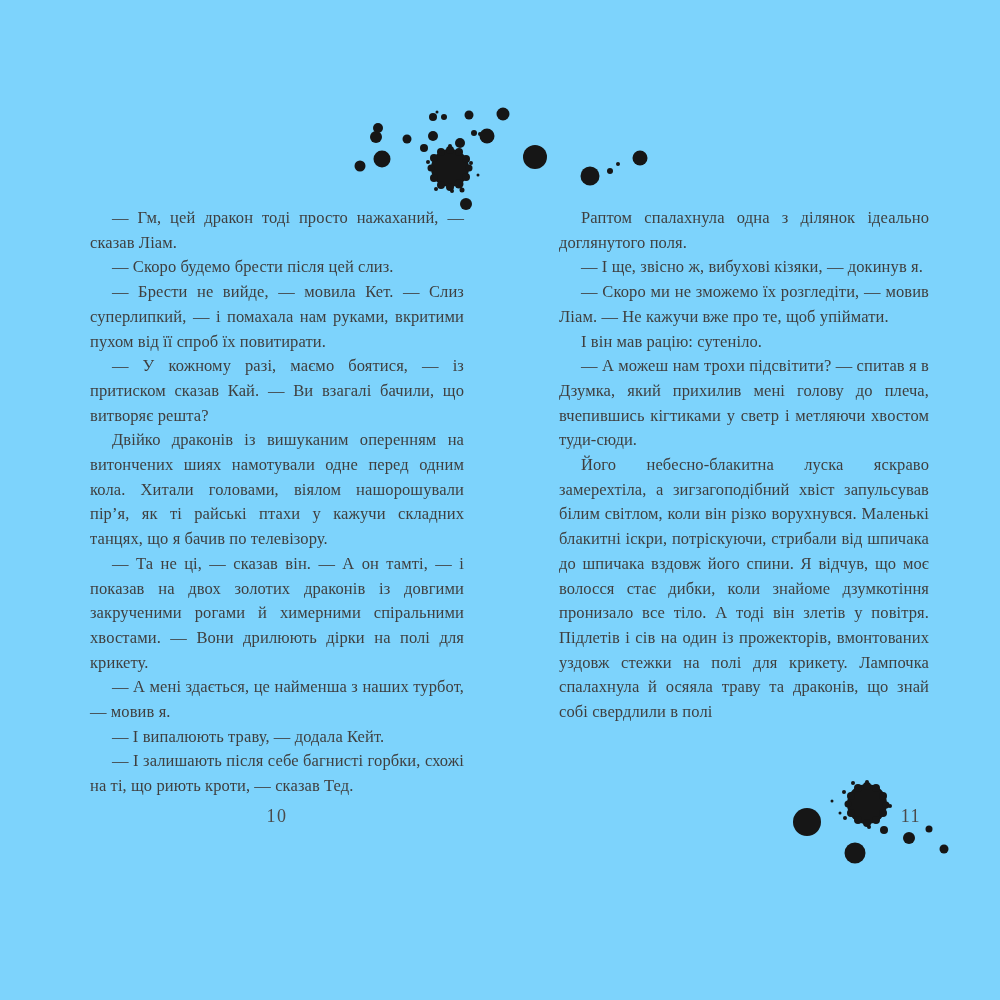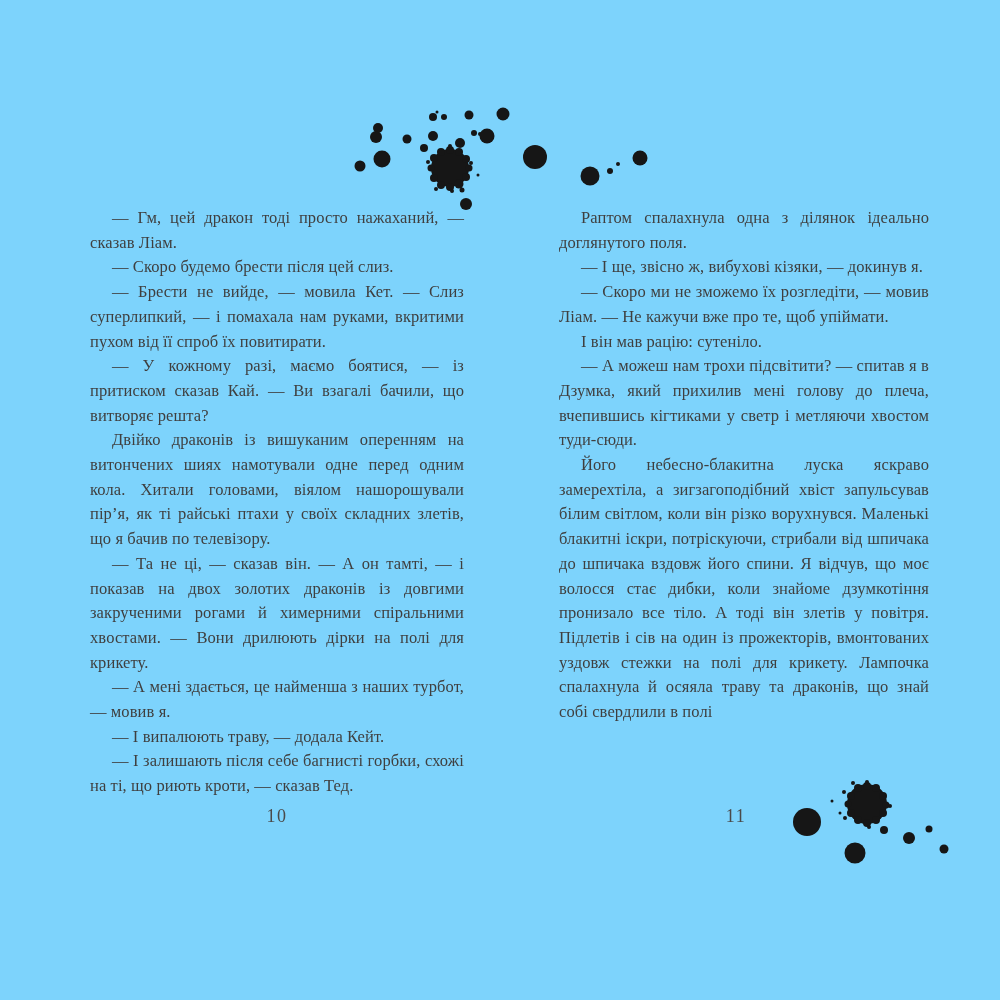--- a/index.html
+++ b/index.html
@@ -41,21 +41,21 @@
   }
   .page-num {
     position: absolute;
     top: 806px;
     text-align: center;
     font-size: 18px;
     color: #4a4a4a;
     letter-spacing: 1.5px;
   }
   .page-num.left  { left: 90px;  width: 374px; }
-  .page-num.right { left: 551px; width: 370px; }
+  .page-num.right { left: 551px; width: 370px; text-align: right; }
 </style>
 </head>
 <body>
 
 <div class="spread" style="background: #7dd3fc;">
 
   <svg class="splatter-svg" id="splatter-svg" viewBox="0 0 1000 1000">
       <circle cx="433" cy="117" r="4" fill="#161616"></circle>
       <circle cx="444" cy="117" r="3" fill="#161616"></circle>
       <circle cx="437" cy="112" r="1.5" fill="#161616"></circle>
@@ -125,21 +125,21 @@
       <circle cx="909" cy="838" r="6" fill="#161616"></circle>
       <circle cx="929" cy="829" r="3.5" fill="#161616"></circle>
       <circle cx="944" cy="849" r="4.5" fill="#161616"></circle>
     </svg>
 
   <div class="text-block left" id="left-text" style="color: rgb(63, 63, 63);">
       <p>— Гм, цей дракон тоді просто нажаханий, — сказав Ліам.</p>
       <p>— Скоро будемо брести після цей слиз.</p>
       <p>— Брести не вийде, — мовила Кет. — Слиз суперлипкий, — і помахала нам руками, вкритими пухом від її спроб їх повитирати.</p>
       <p>— У кожному разі, маємо боятися, — із притиском сказав Кай. — Ви взагалі бачили, що витворяє решта?</p>
-      <p>Двійко драконів із вишуканим оперенням на витончених шиях намотували одне перед одним кола. Хитали головами, віялом нашорошували пір’я, як ті райські птахи у своїх складних злетів, що я бачив по телевізору.</p>
+      <p>Двійко драконів із вишуканим оперенням на витончених шиях намотували одне перед одним кола. Хитали головами, віялом нашорошували пір’я, як ті райські птахи у кажучи складних танцях, що я бачив по телевізору.</p>
       <p>— Та не ці, — сказав він. — А он тамті, — і показав на двох золотих драконів із довгими закрученими рогами й химерними спіральними хвостами. — Вони дрилюють дірки на полі для крикету.</p>
       <p>— А мені здається, це найменша з наших турбот, — мовив я.</p>
       <p>— І випалюють траву, — додала Кейт.</p>
       <p>— І залишають після себе багнисті горбки, схожі на ті, що риють кроти, — сказав Тед.</p>
     </div>
 
   <div class="text-block right" id="right-text" style="color: rgb(63, 63, 63); margin-left: 8px;">
       <p>Раптом спалахнула одна з ділянок ідеально доглянутого поля.</p>
       <p>— І ще, звісно ж, вибухові кізяки, — докинув я.</p>
       <p>— Скоро ми не зможемо їх розгледіти, — мовив Ліам. — Не кажучи вже про те, щоб упіймати.</p>

